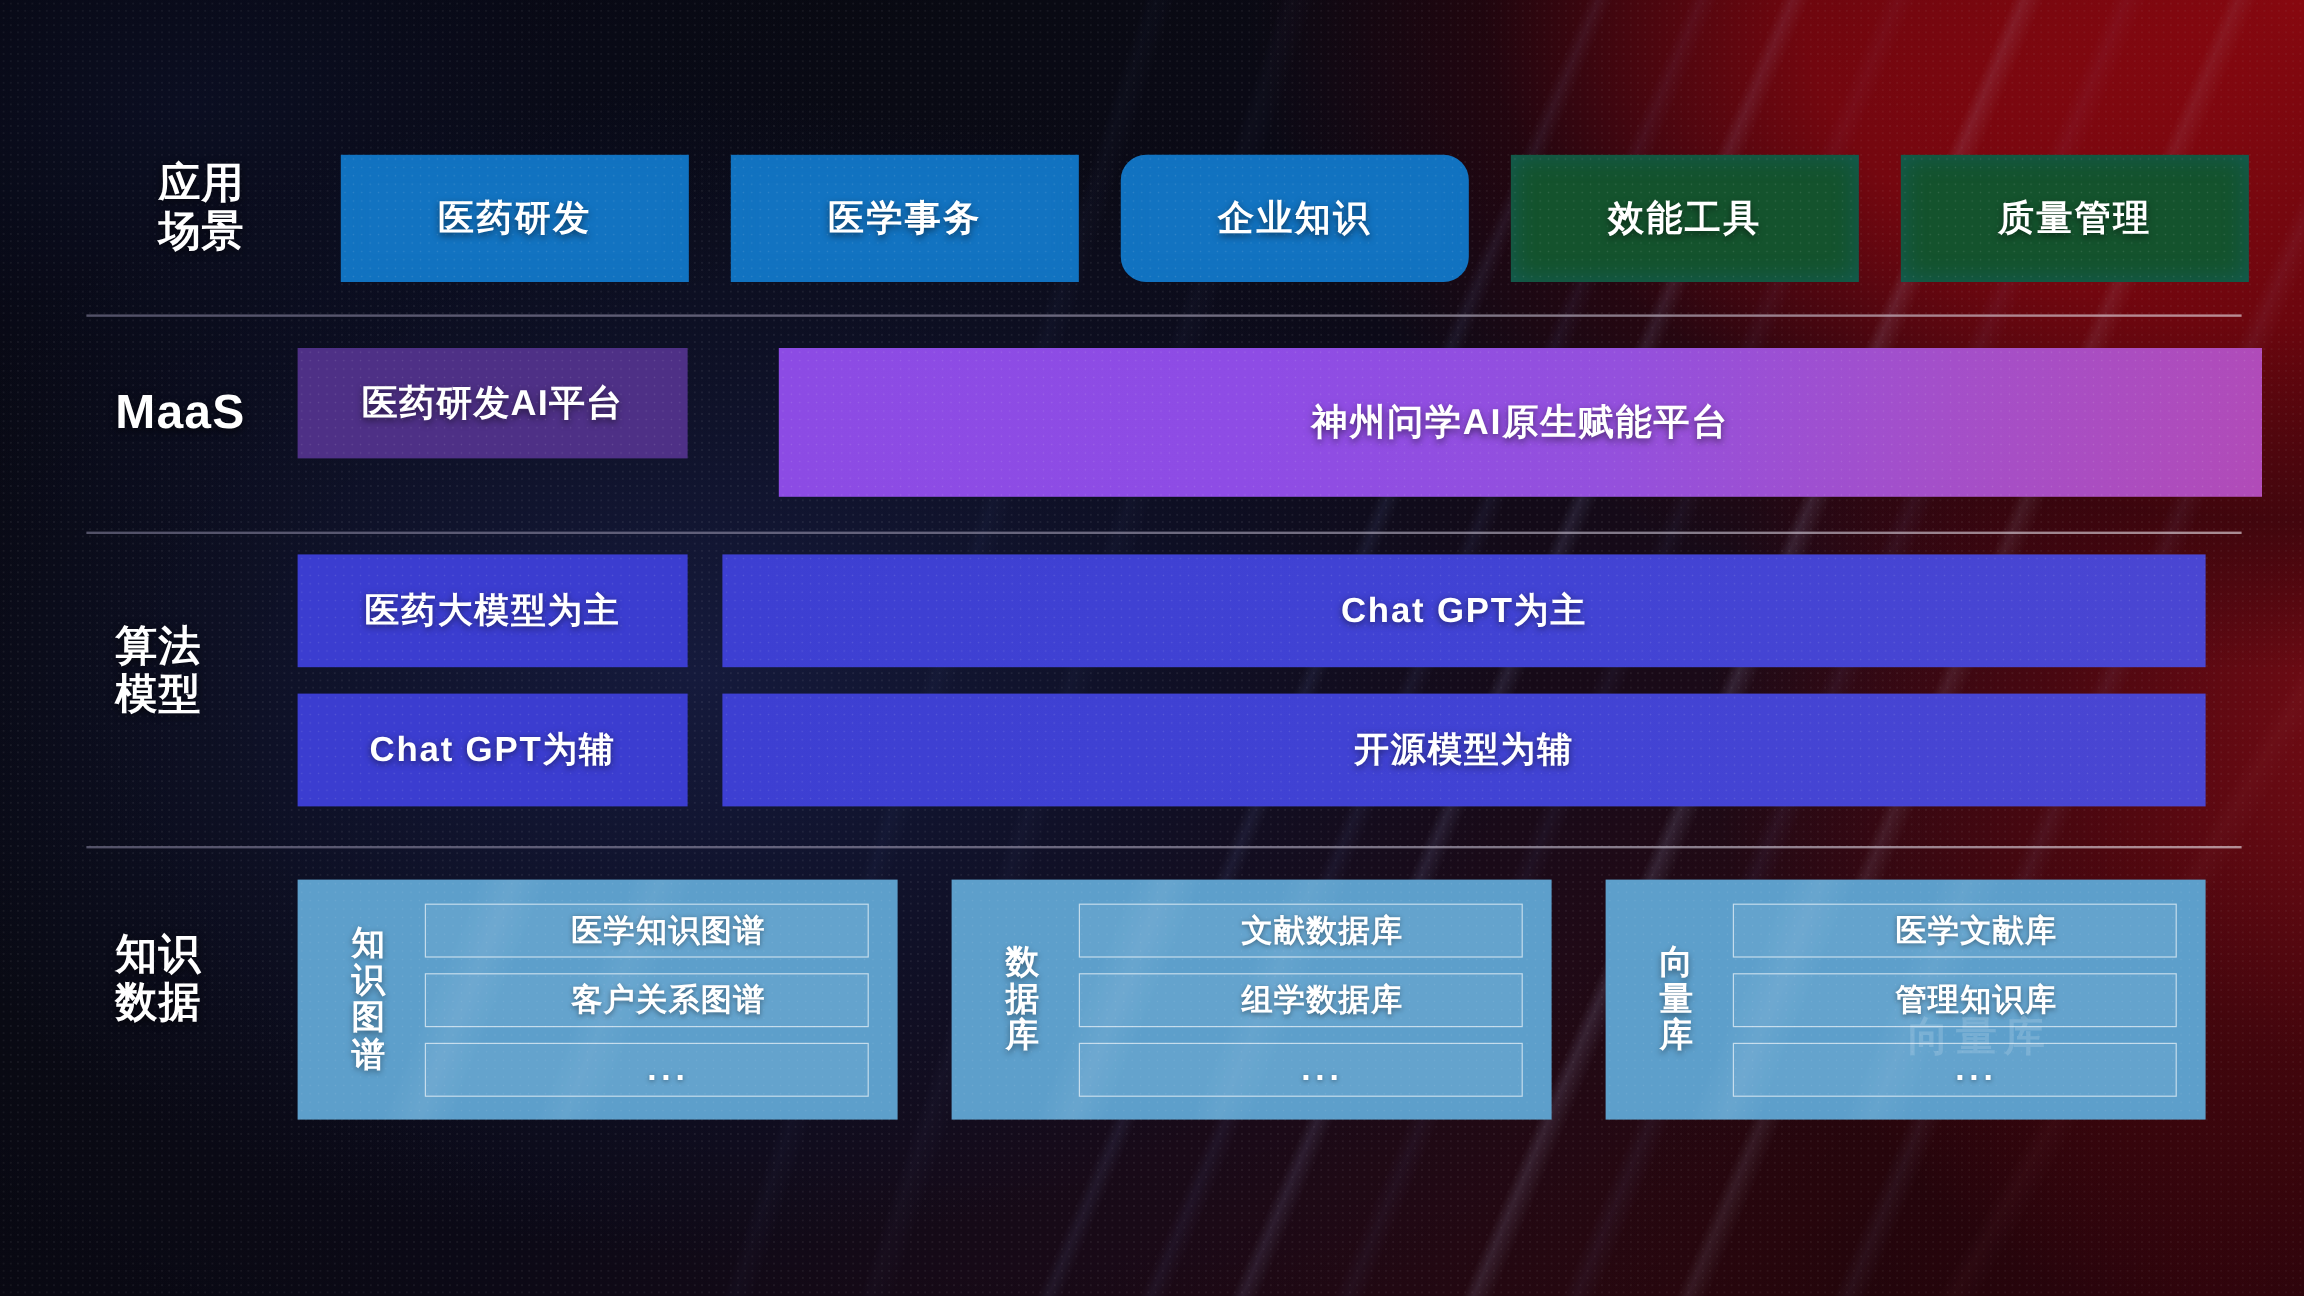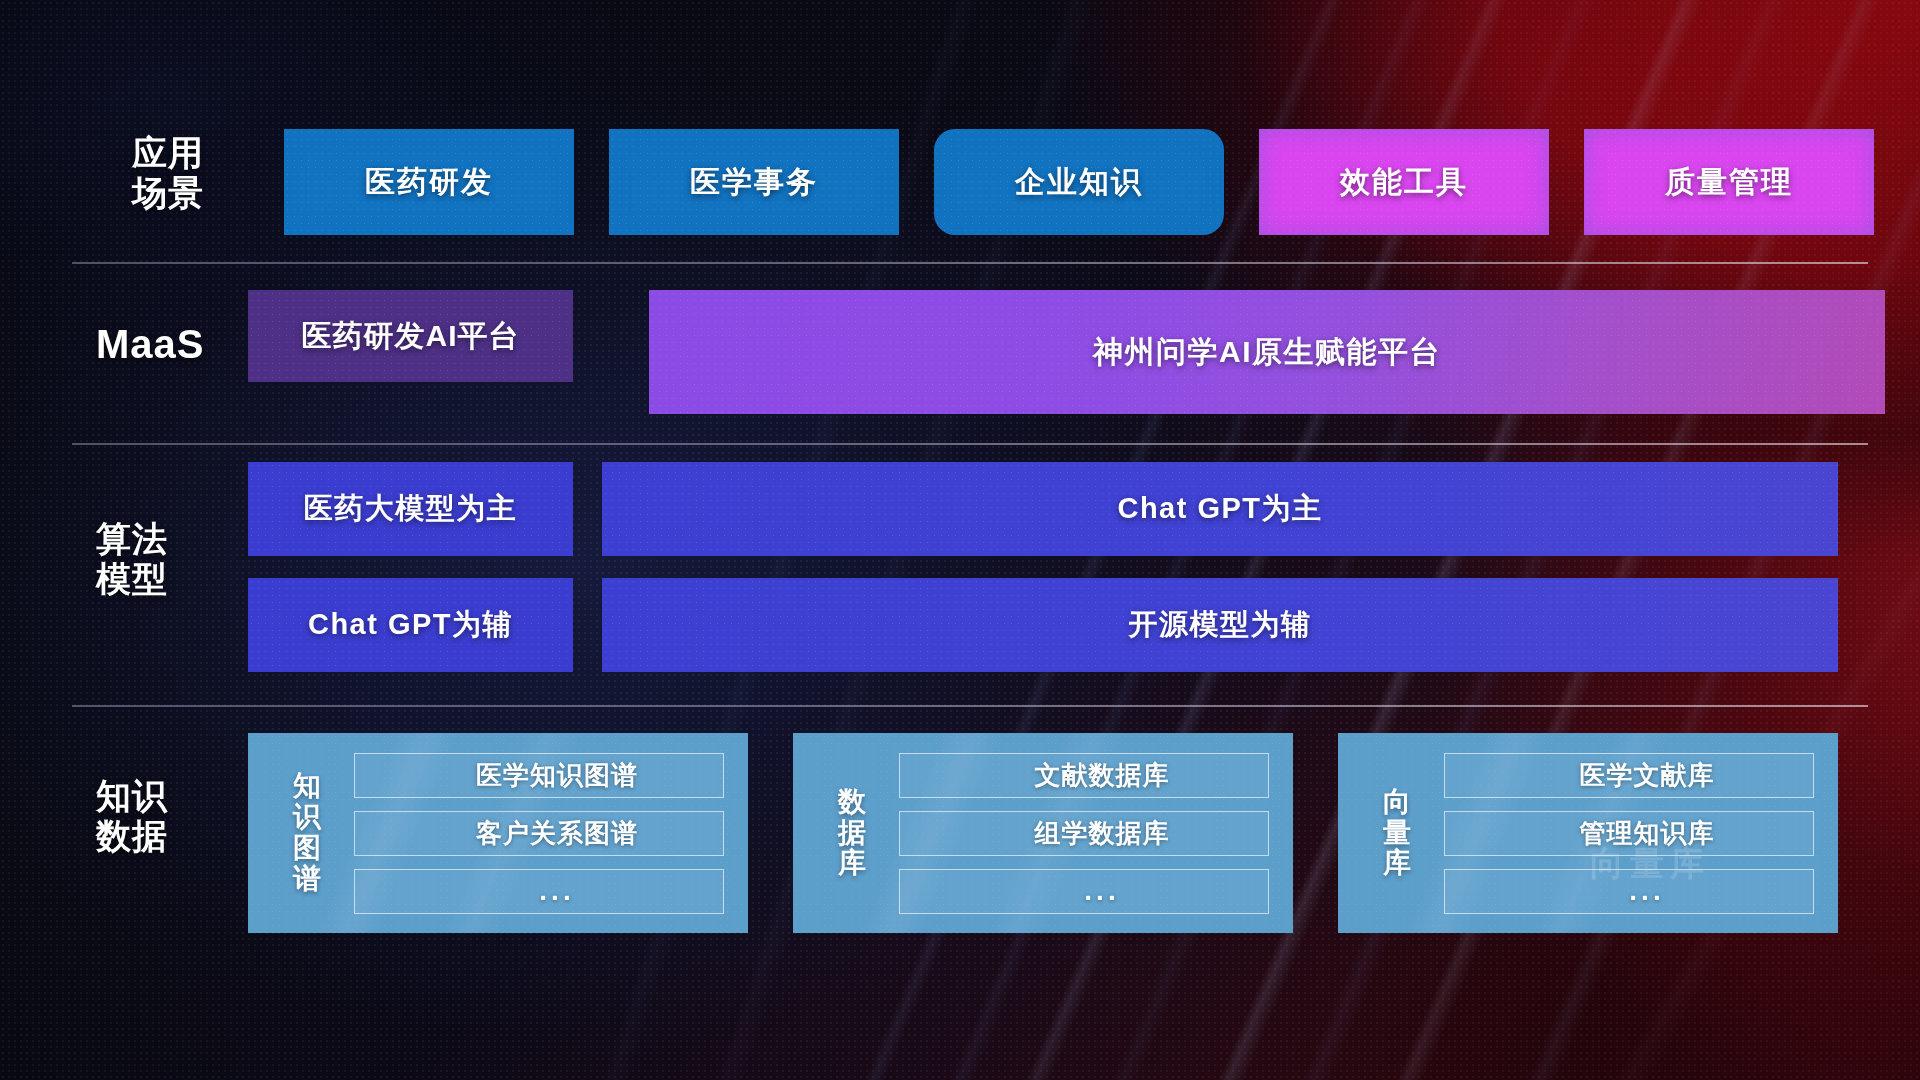--- a/index.html
+++ b/index.html
@@ -61,21 +61,21 @@
           text-shadow:0 2px 6px rgba(0,0,0,.5); overflow:hidden; }
   .tile .dotmask { position:absolute; inset:0; opacity:.5;
           background-image:radial-gradient(rgba(255,255,255,0.26) 0.7px, transparent 0.8px);
           background-size:7px 7px; pointer-events:none; }
   .tile > .lbl { position:relative; z-index:2; }
 
   
   .t-app { height:106px; top:0; background:#1273c1;
            font-size:30px; letter-spacing:2px;
            box-shadow:0 0 22px rgba(18,115,193,.30) inset; }
-  .t-app.alt { background:#d946ef;font-family:Liberation Serif, serif; }
+  .t-app.alt { background:#14532d;font-family:Liberation Serif, serif; }
 
   
   .t-maas-left { height:92px; top:0; background:#4e3086;
                  font-size:30px; letter-spacing:1px; }
   .t-maas-wide { height:124px; top:0; font-size:30px; letter-spacing:1.5px;
                  background:linear-gradient(100deg,#8c4be4 0%,#8e4ce5 32%,#9450dd 56%,#a44fc9 78%,#b14bb8 100%); }
 
   
   .t-algo { height:94px; background:#3b3dd0; font-size:29px; letter-spacing:1.5px; }
   .t-algo.wide { background:linear-gradient(95deg,#3d3fd2 0%,#4143d4 55%,#4a46d2 100%); }

